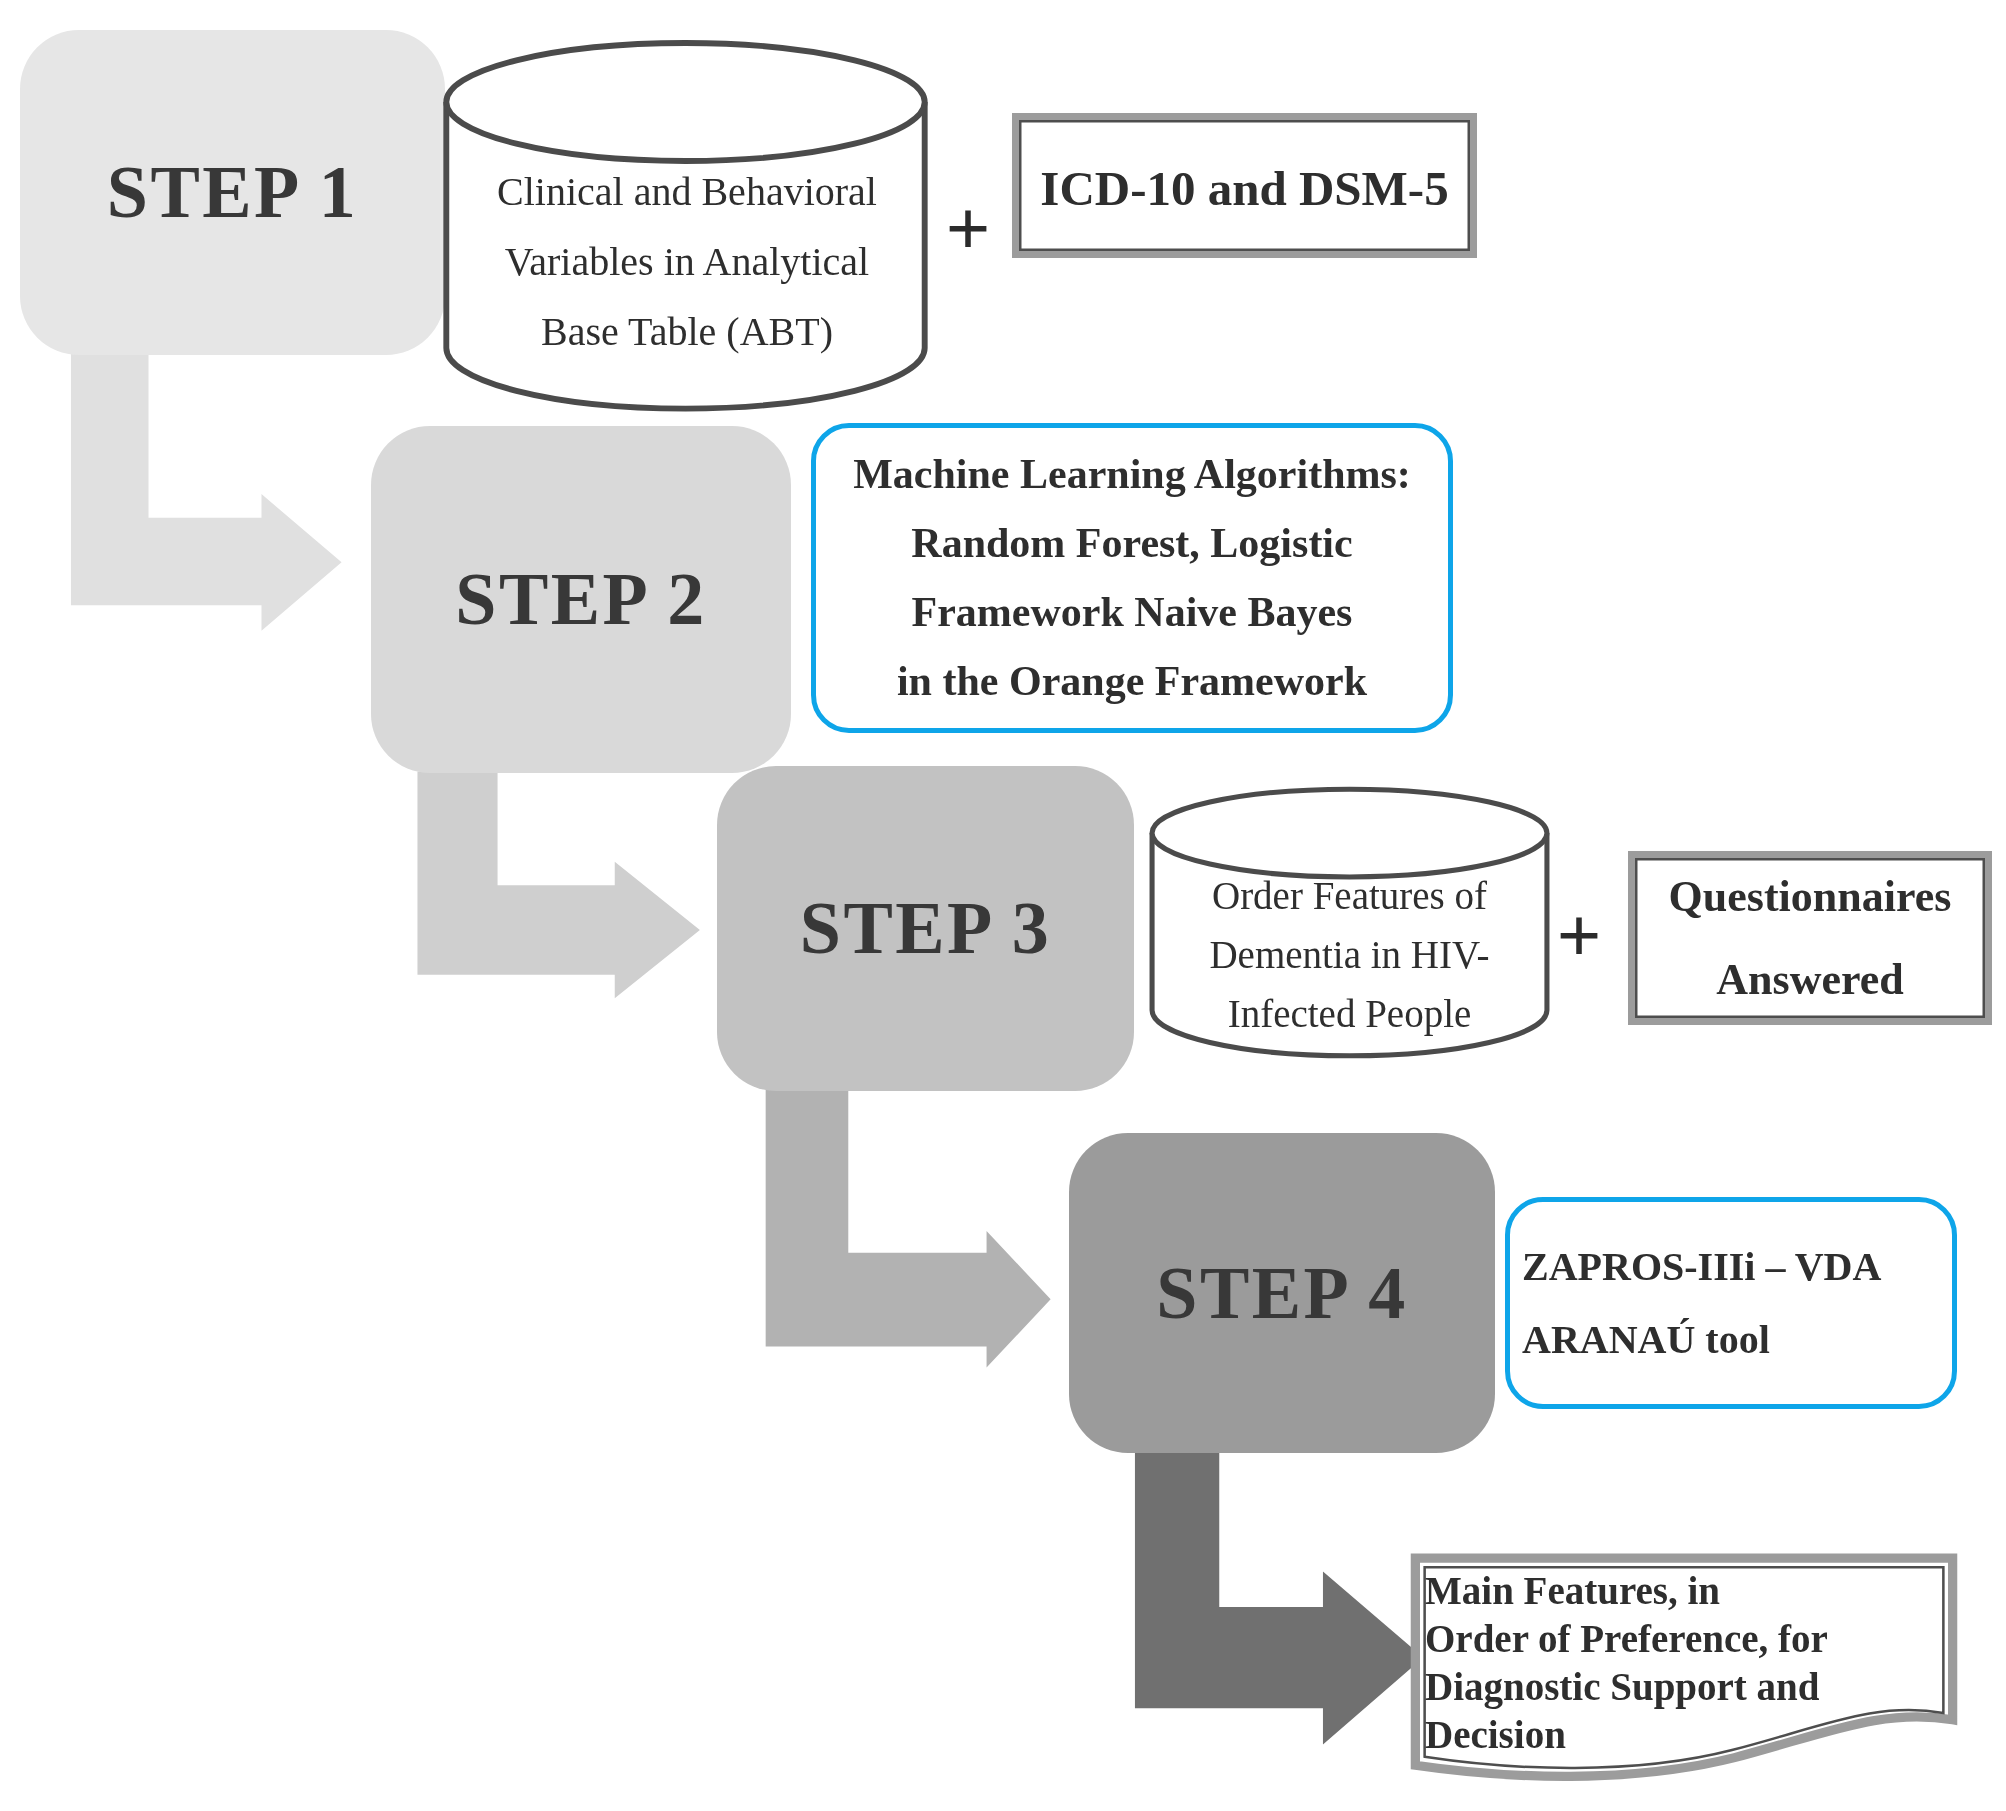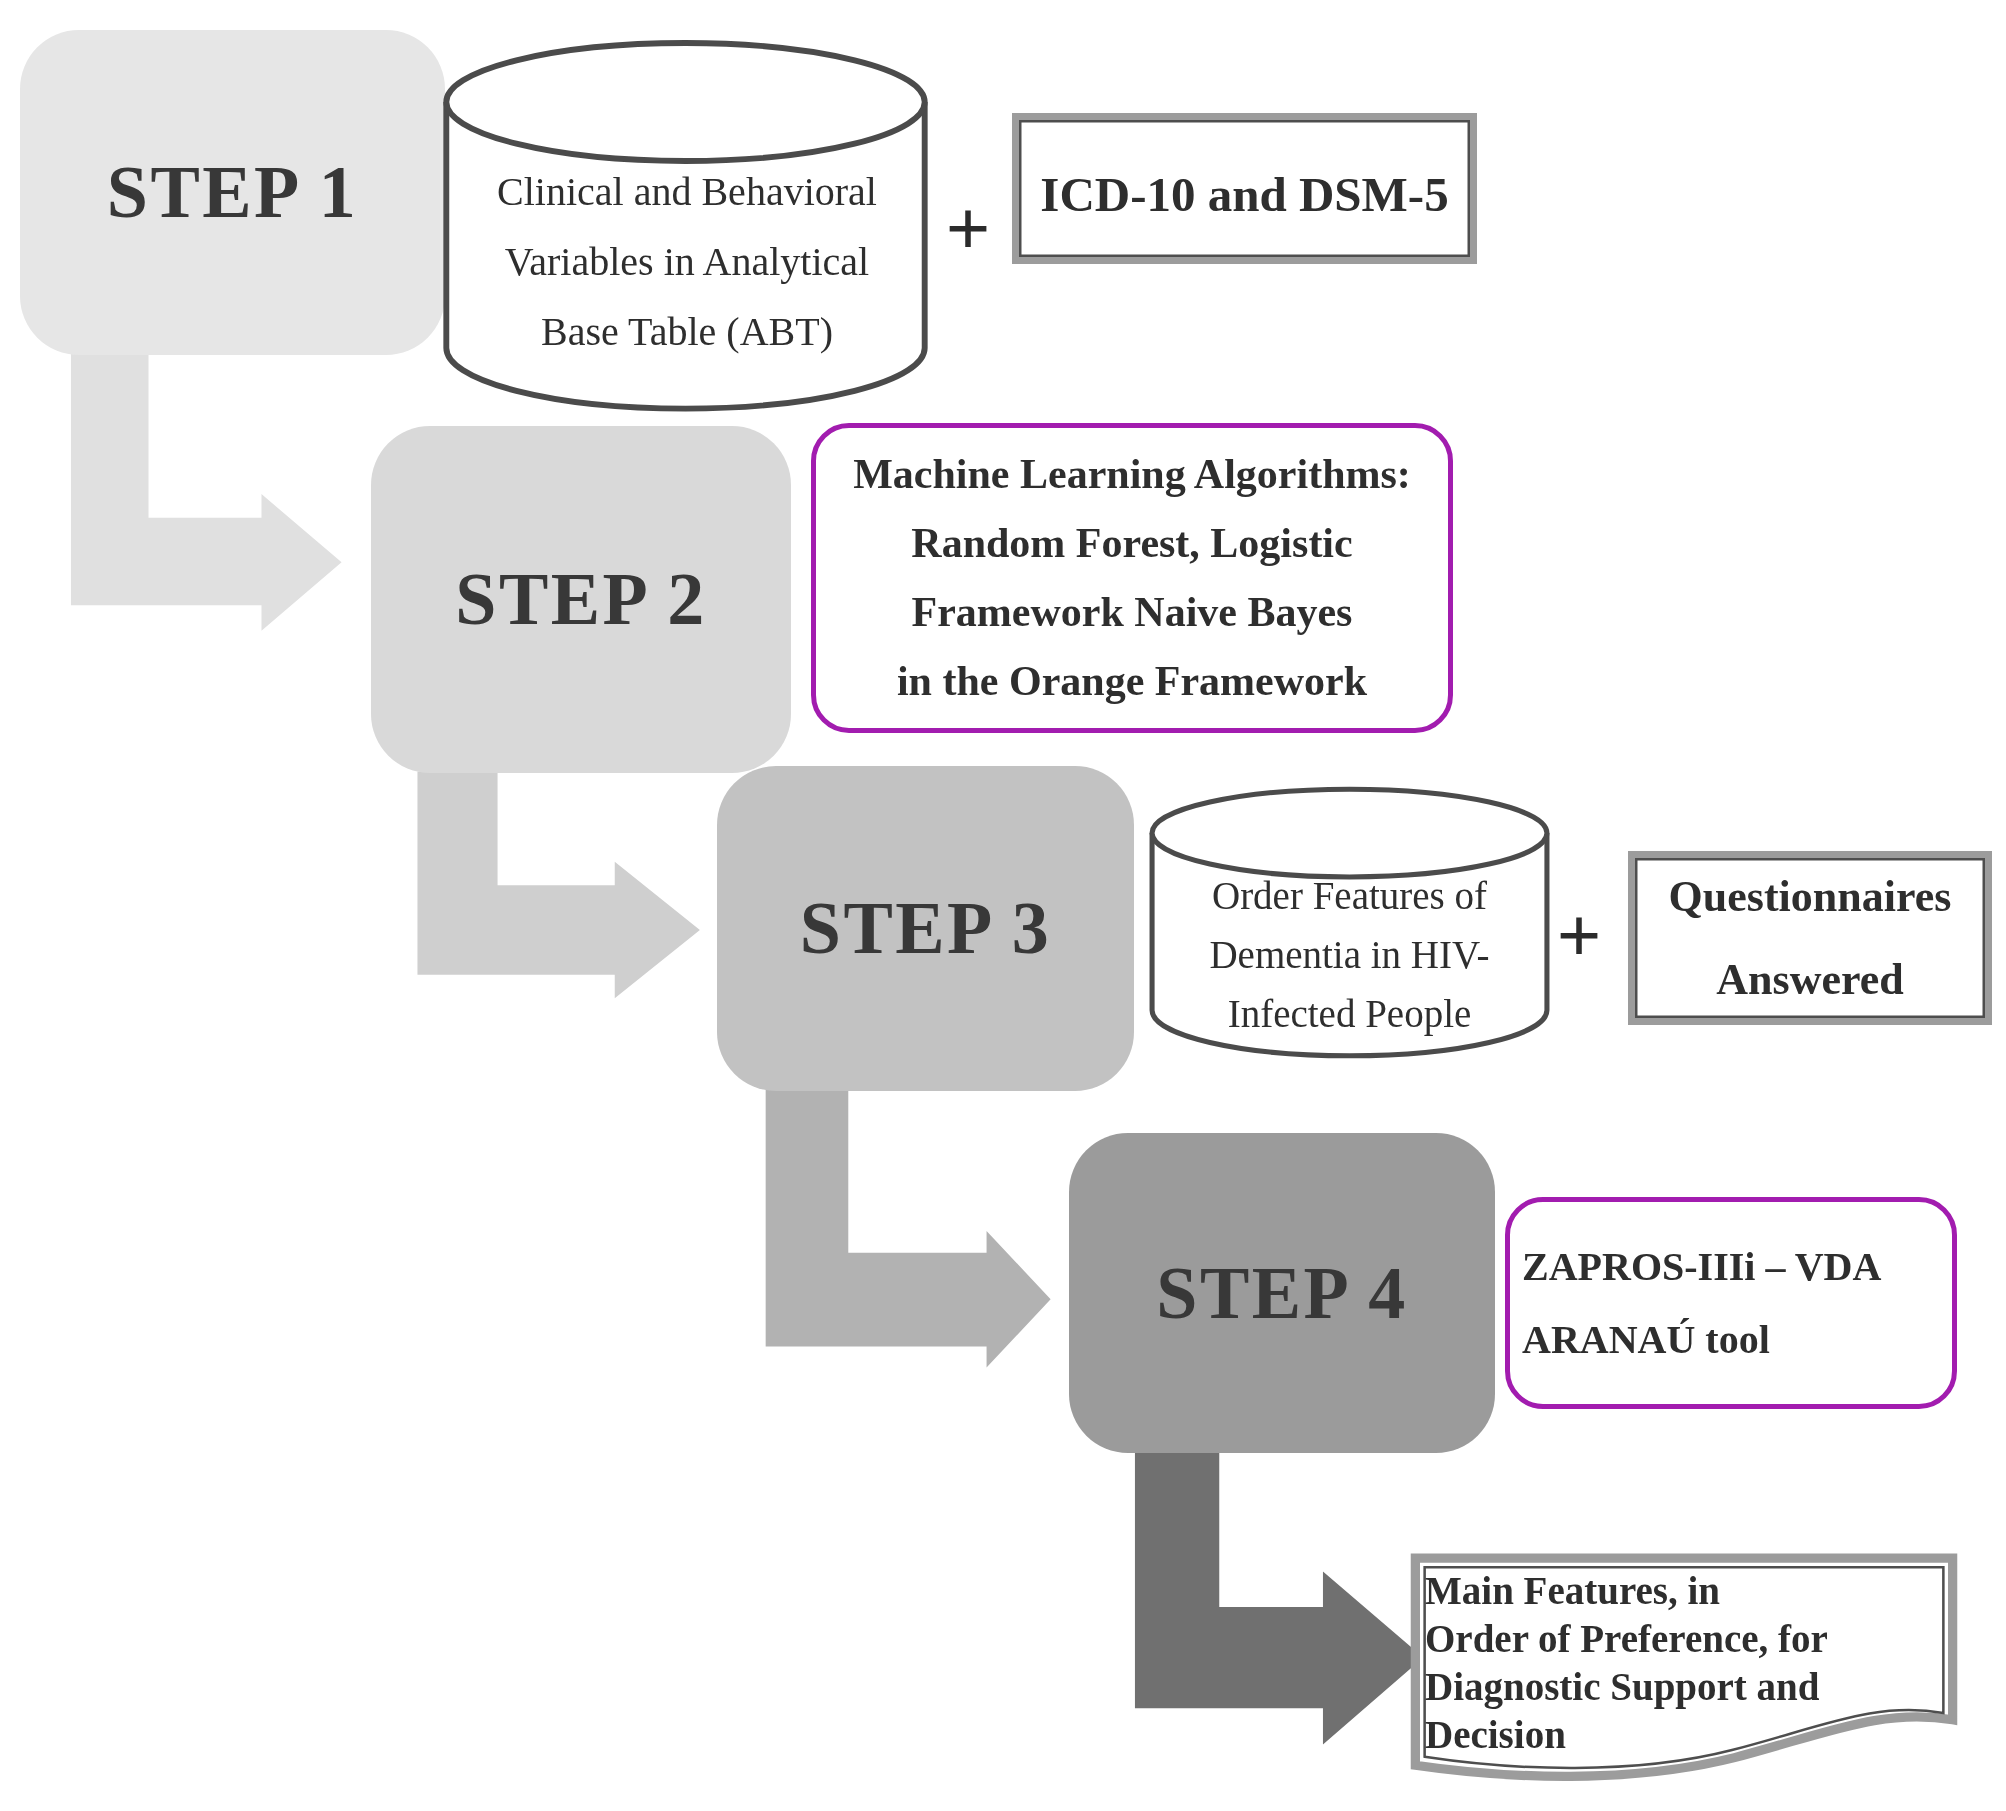--- a/index.html
+++ b/index.html
@@ -38,25 +38,25 @@
   #cyl1-text{left:451px; top:157px; width:472px; font-size:40px; line-height:70px;}
   #cyl2-text{left:1154px; top:866px; width:391px; font-size:39px; line-height:59px;}
   
   .frame-box{
     position:absolute; background:#ffffff;
     border:7.6px solid var(--frame);
     box-shadow:inset 0 0 0 2.5px var(--frame-inner);
     display:flex; flex-direction:column; align-items:center; justify-content:center;
     font-weight:bold; text-align:center; color:var(--text);
   }
-  #icd-box{left:1012px; top:113px; width:451px; height:126px; font-size:49px; padding-top:11px;}
+  #icd-box{left:1012px; top:113px; width:451px; height:126px; font-size:49px; padding-top:5px;}
   #q-box{left:1628px; top:851px; width:350px; height:160px; font-size:44px; line-height:59px;gap:24px;}
   
   .round-box{
-    position:absolute; background:#ffffff; border:5px solid #a21caf; border-radius:38px;
+    position:absolute; background:#ffffff; border:5px solid #0ea5e9; border-radius:38px;
     display:flex; flex-direction:column; justify-content:center;
     font-weight:bold; color:var(--text);
   }
   #ml-box{left:811px; top:423px; width:632px; height:300px; align-items:center; text-align:center;
           font-size:42px; line-height:69px;}
   #zapros-box{left:1505px; top:1197px; width:430px; height:202px; align-items:flex-start;
           text-align:left; padding-left:12px; font-size:40px; line-height:73px;}
   
   .plus{
     position:absolute; font-weight:bold; font-size:79px; line-height:89px; width:76px;

